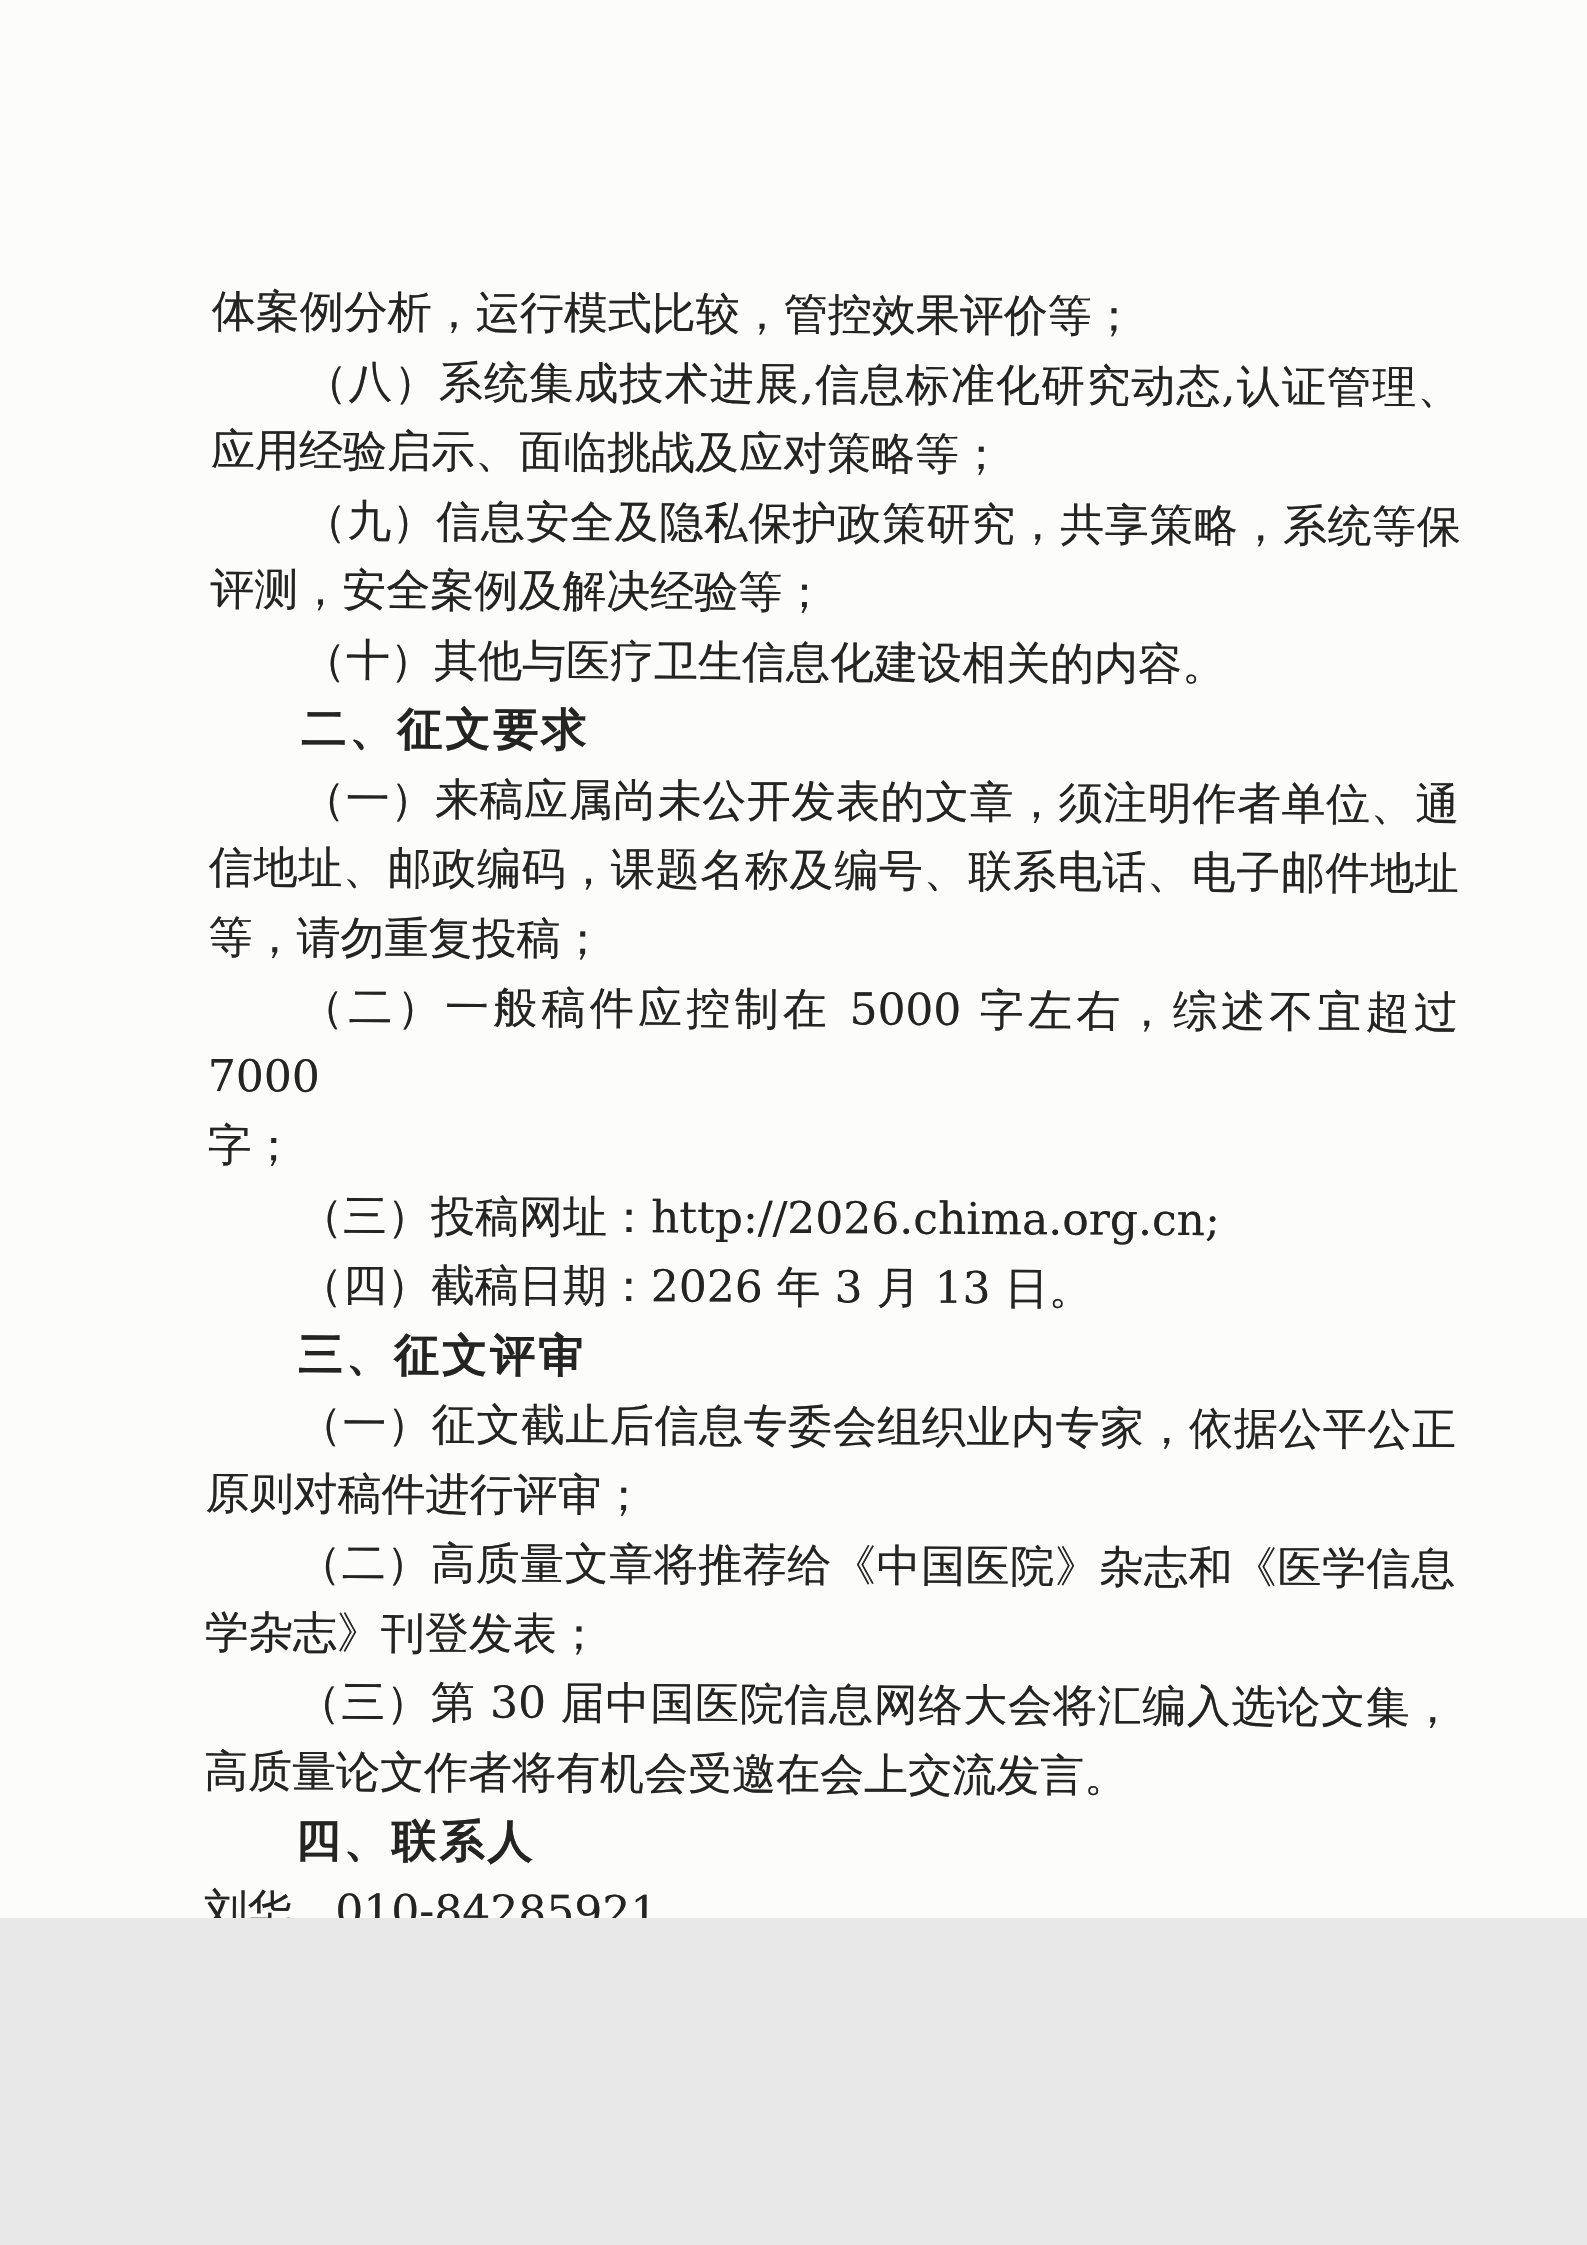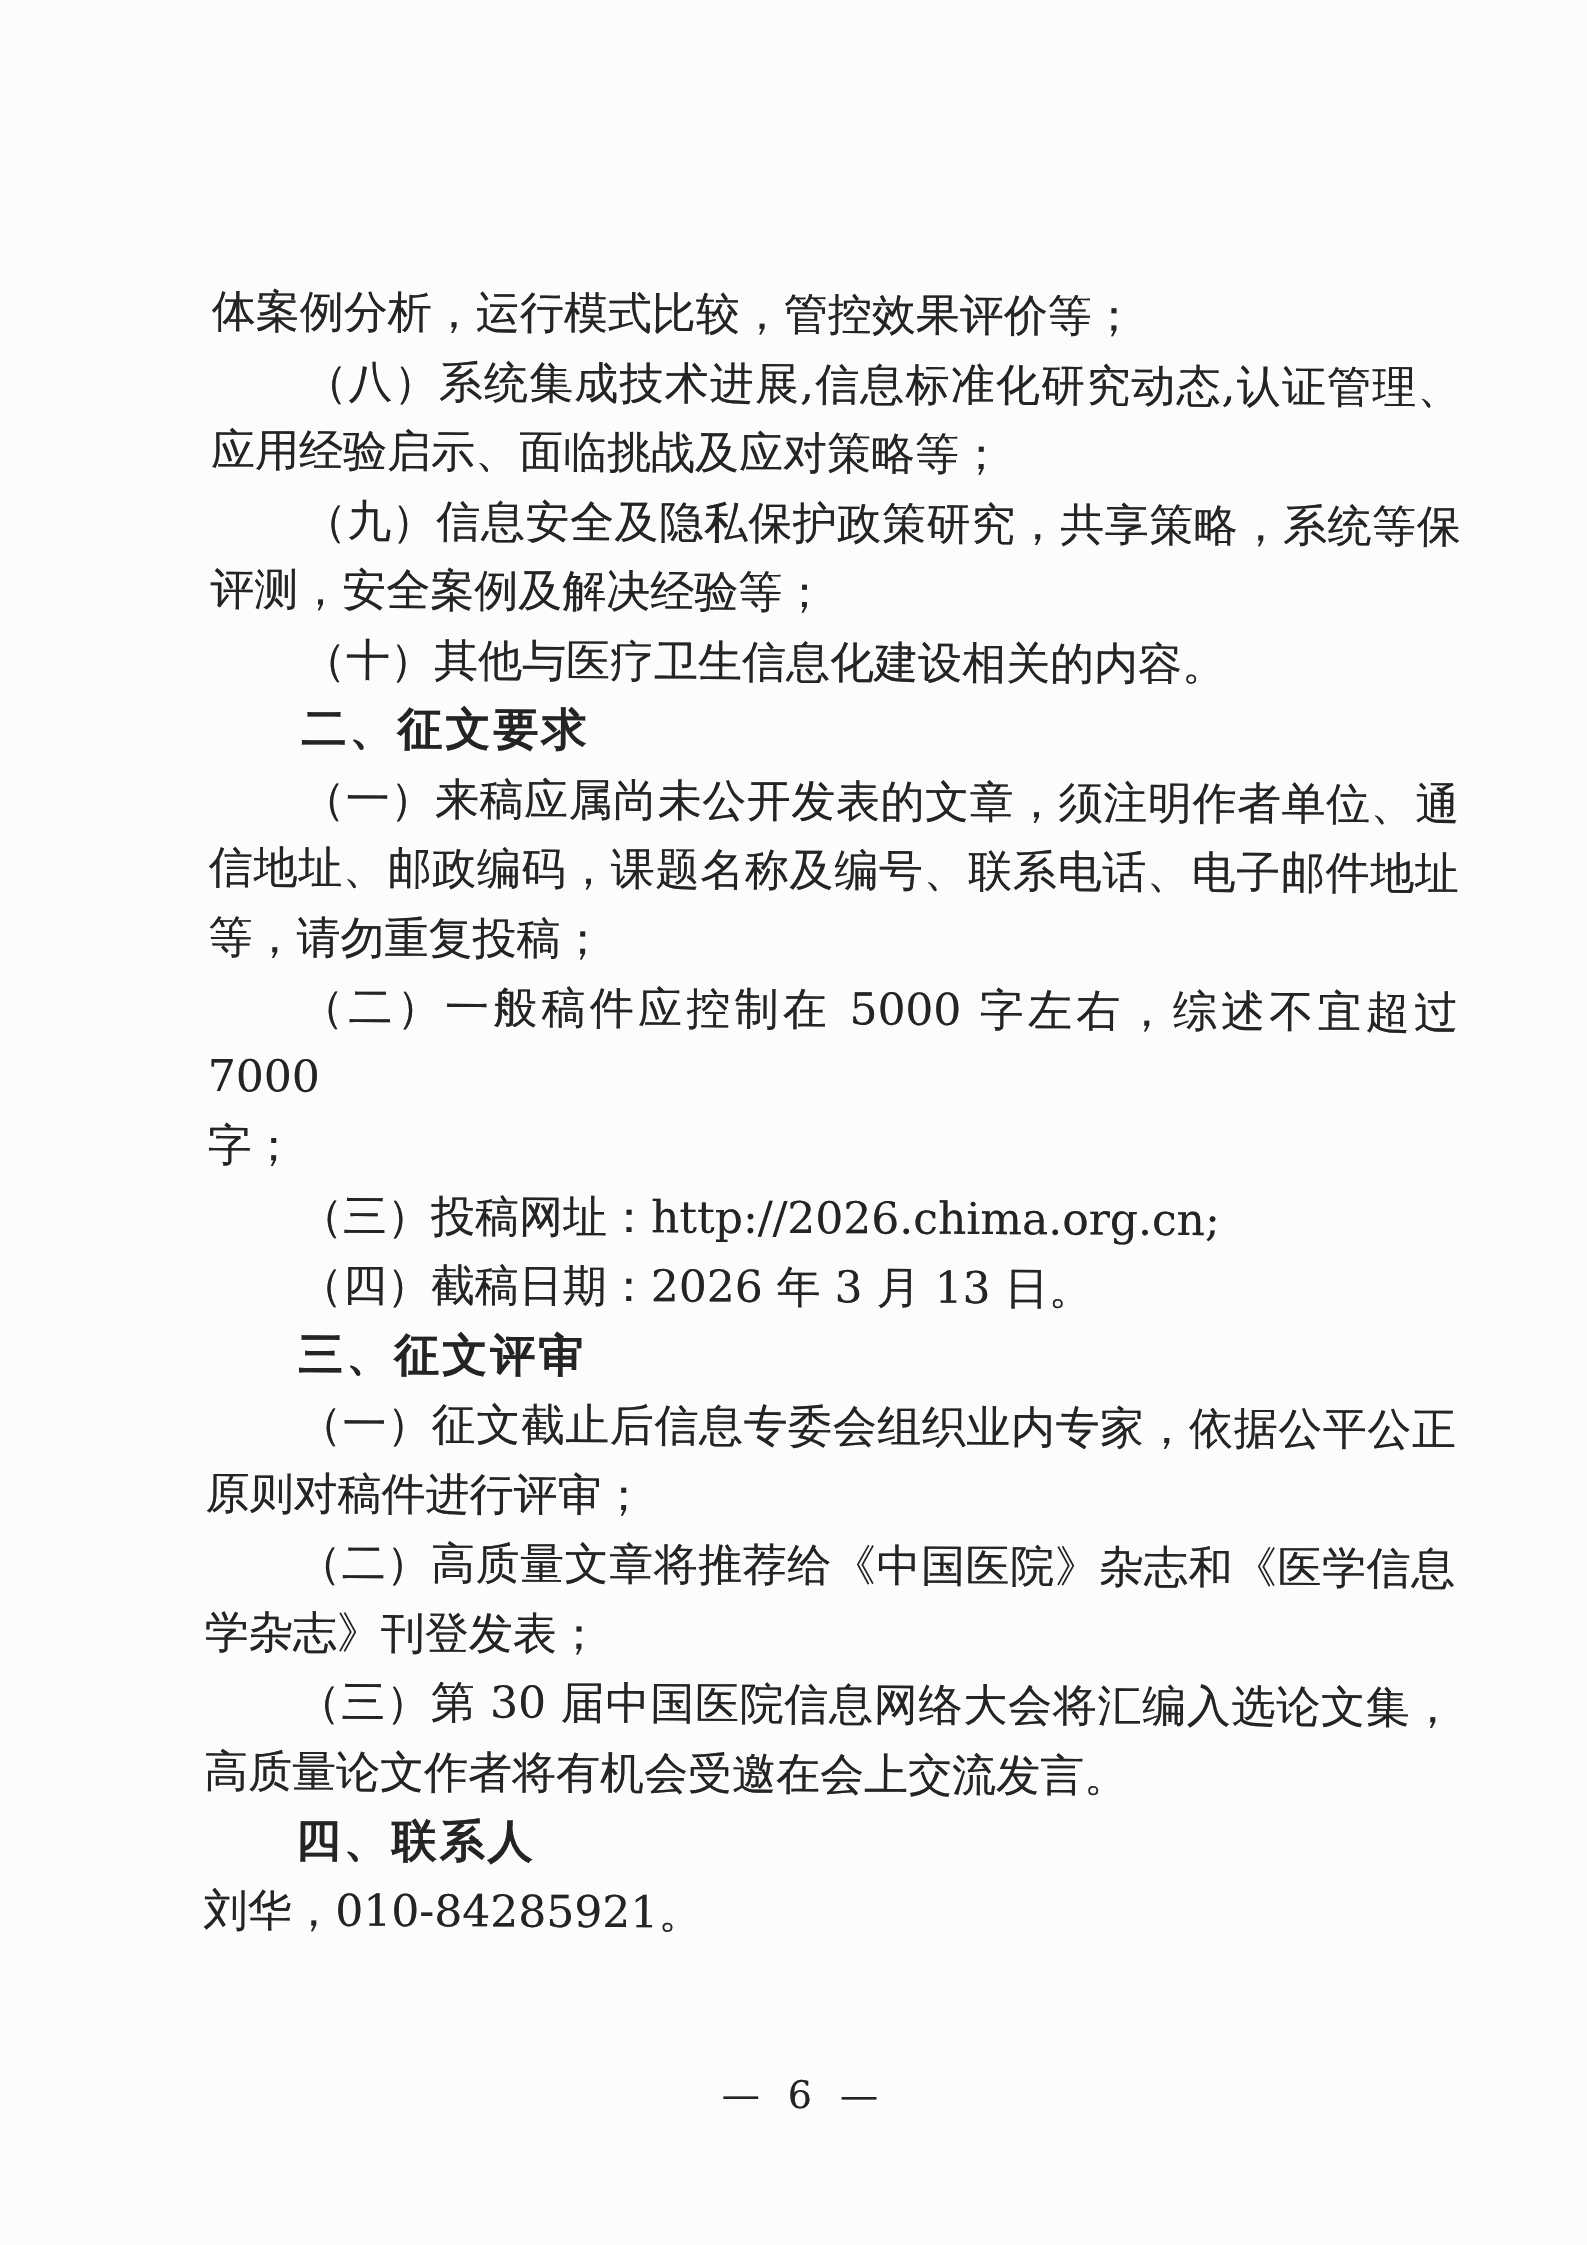--- a/index.html
+++ b/index.html
@@ -3,21 +3,21 @@
 <meta charset="utf-8">
 <style>
   html, body {
     margin: 0;
     padding: 0;
     background: #e8e8e8;
   }
   .page {
     position: relative;
     width: 1587px;
-    height: 2245px;
+    height: 1918px;
     margin: 0 auto;
     background: #fcfcfa;
     overflow: hidden;
     box-shadow: 0 0 4px rgba(0,0,0,0.15);
   }
   
   .scan-rotate {
     position: absolute;
     inset: 0;
     transform: rotate(0.3deg);

